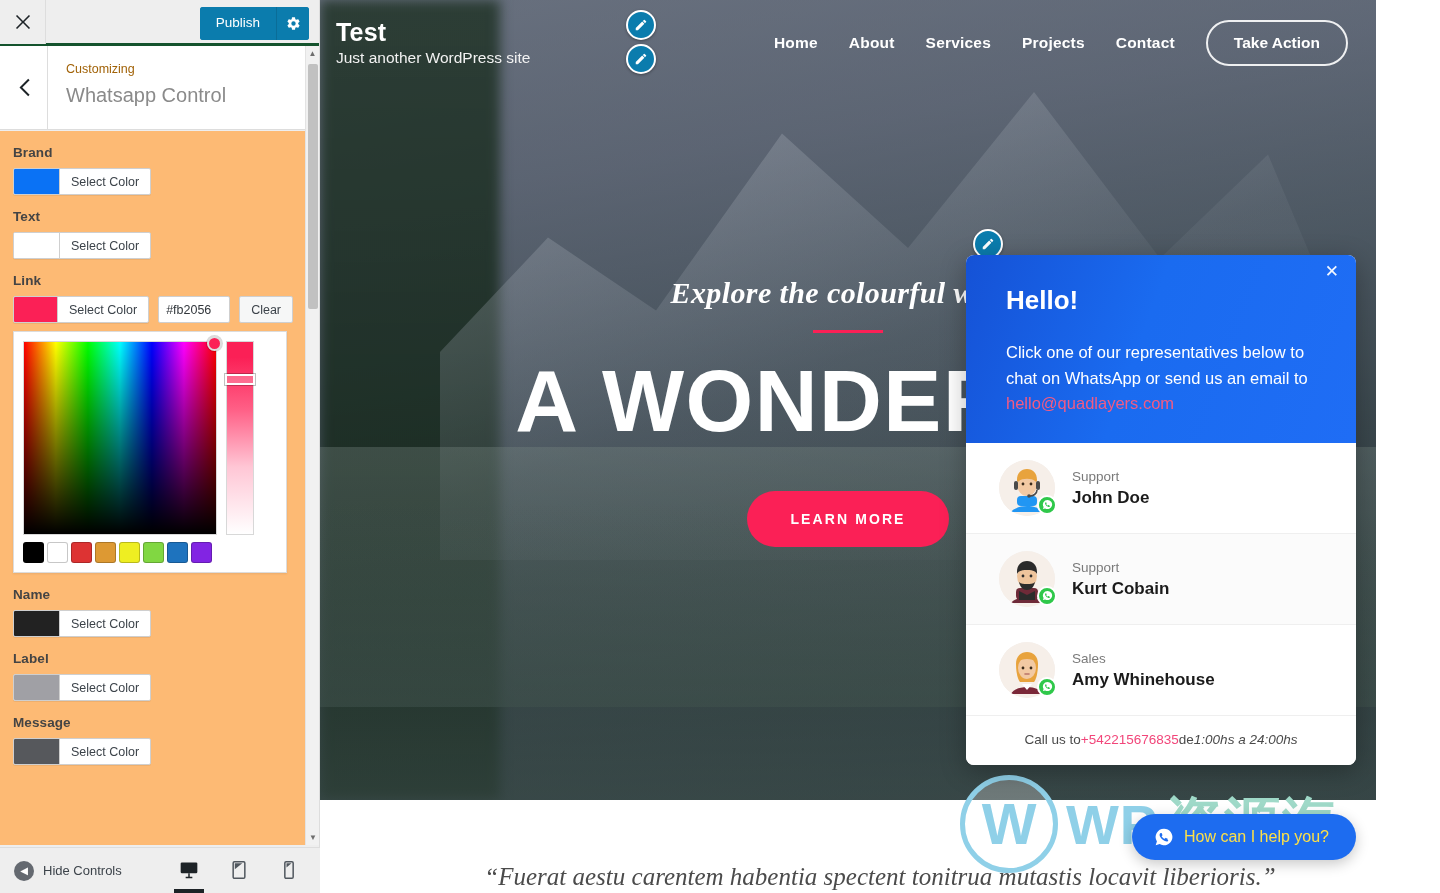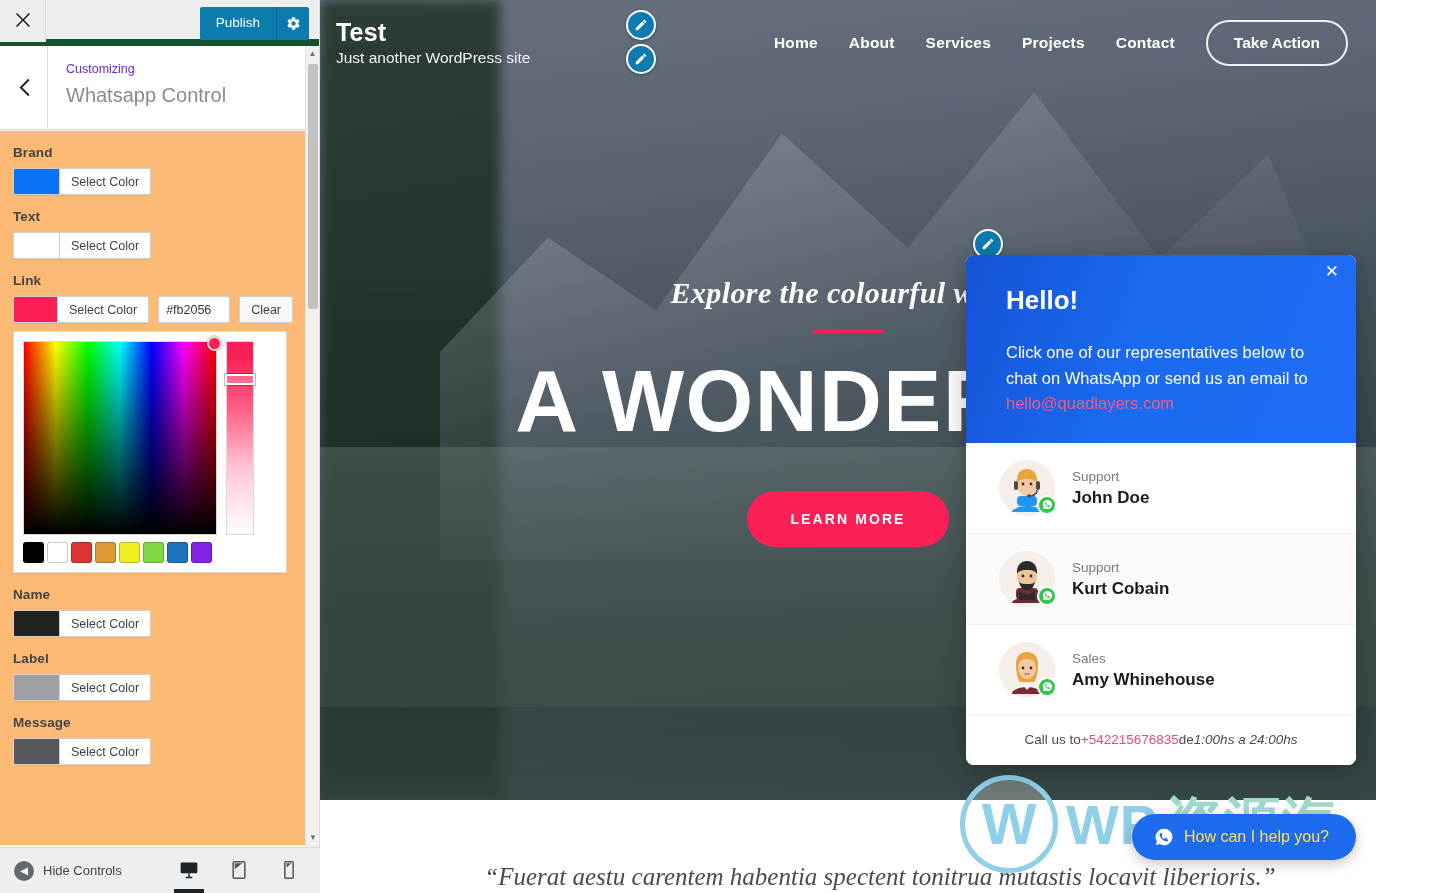--- a/index.html
+++ b/index.html
@@ -15,21 +15,21 @@
   #customizer {
     position: absolute; left: 0; top: 0;
     width: 320px; height: 893px;
     background: #eeeeee;
     border-right: 1px solid #ddd;
     z-index: 40;
   }
   .cz-topbar {
     position: relative; height: 46px;
     background: #eeeeee;
-    border-bottom: 7px solid #14532d;
+    border-bottom: 3px solid #14532d;
     display: flex; align-items: center;
   }
   .cz-close {
     width: 46px; height: 45px;
     display: flex; align-items: center; justify-content: center;
     border-right: 1px solid #ddd;
     background: #eeeeee; cursor: pointer;
   }
   .cz-close svg { width: 16px; height: 16px; }
   .cz-actions {
@@ -58,21 +58,21 @@
     border-bottom: 1px solid #ddd;
     display: flex; align-items: stretch;
   }
   .cz-back {
     width: 48px;
     display: flex; align-items: center; justify-content: center;
     border-right: 1px solid #ddd; cursor: pointer;
   }
   .cz-back svg { width: 13px; height: 19px; }
   .cz-titles { padding: 14px 0 0 18px; }
-  .cz-crumb { font-size: 12.5px; color: #6d28d9; line-height: 1.5; }
+  .cz-crumb { font-size: 12.5px; color: #a16207; line-height: 1.5; }
   .cz-title {
     font-size: 20px; color: #8a8a8a; font-weight: 400;
     line-height: 1.5; margin-top: 1px;
   }
 
   .cz-body {
     position: absolute; left: 0; top: 131px;
     width: 307px; height: 714px;
     background: #fdba74;
     padding: 14px 14px 0 13px;

